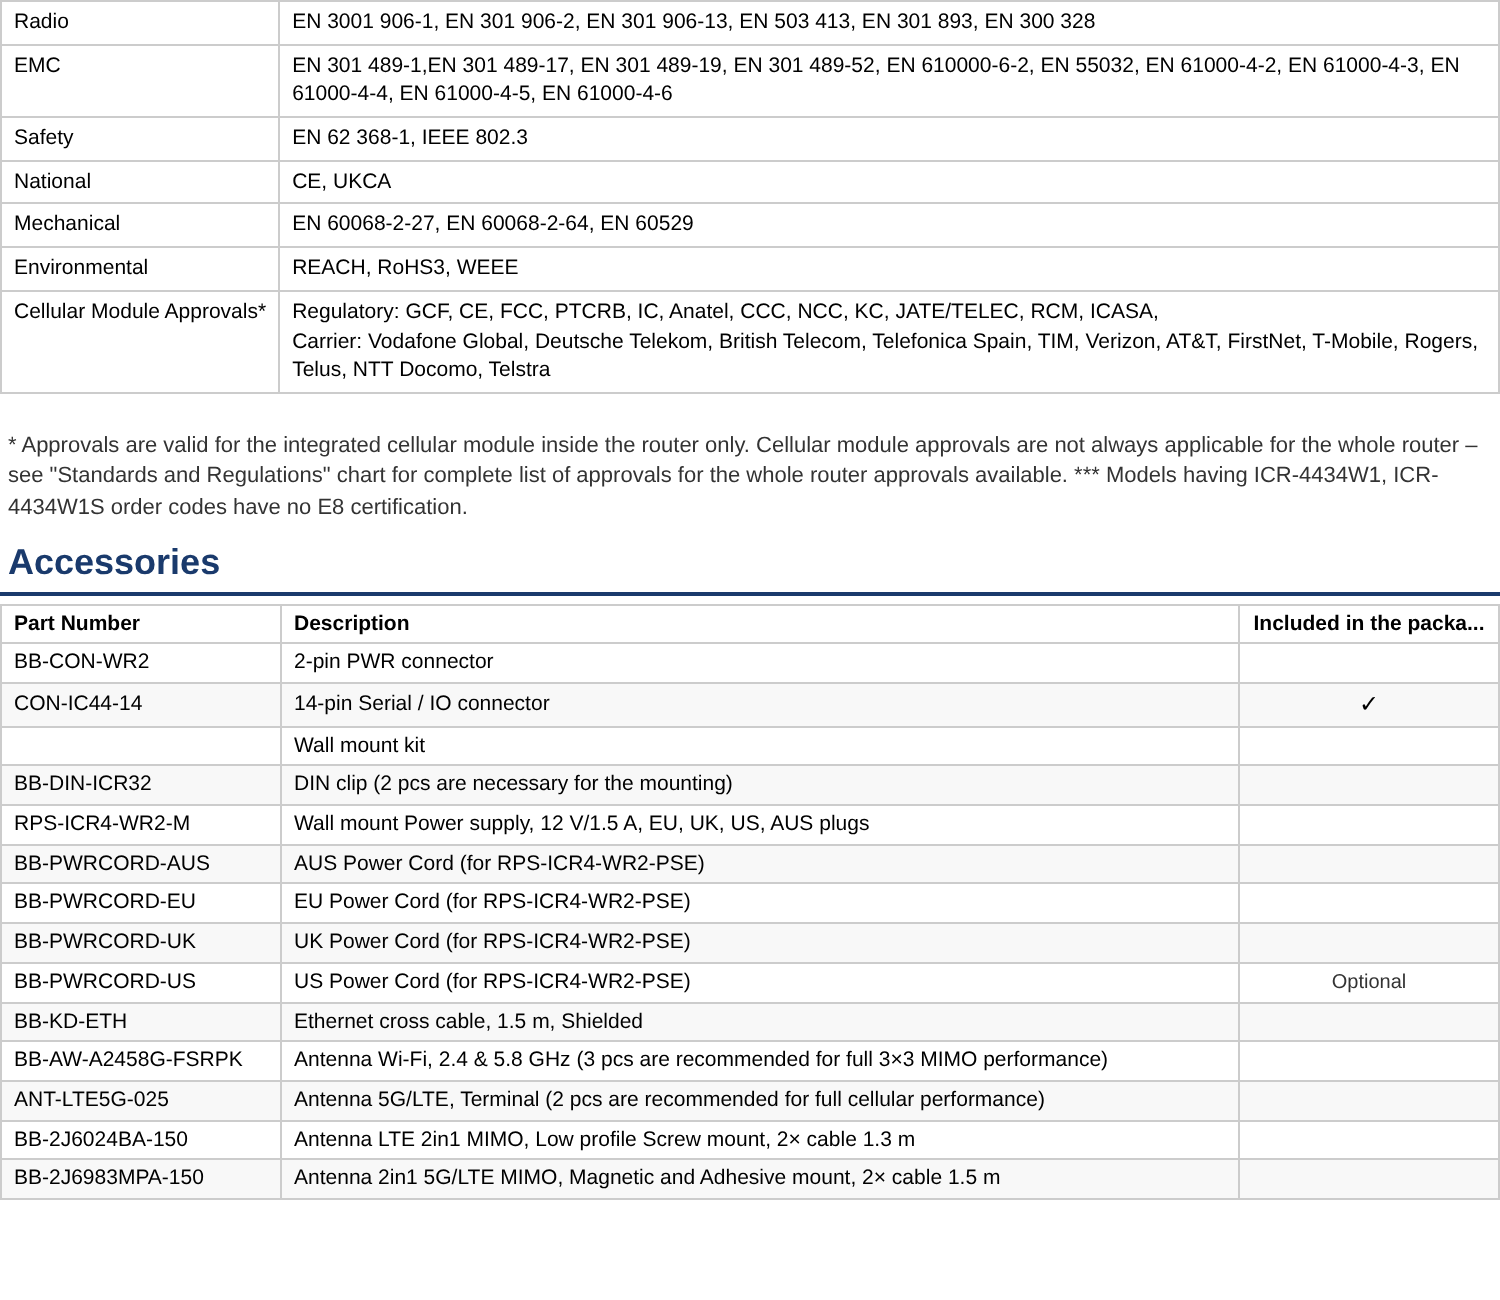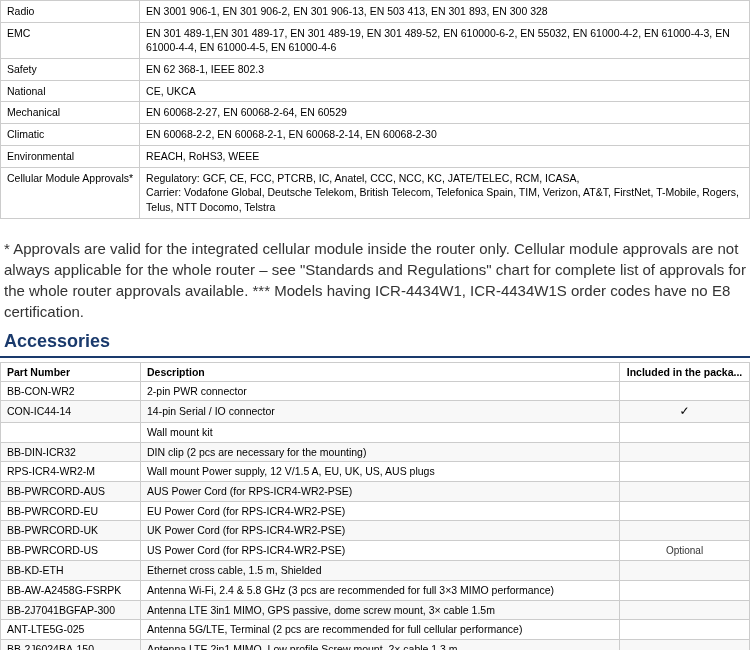--- a/index.html
+++ b/index.html
@@ -32,21 +32,21 @@
       line-height: 1.4;
     }
     .standards-table td:first-child {
       width: 130px;
       white-space: nowrap;
       font-weight: normal;
     }
 
     
     .footnote {
-      font-size: 15px;
+      font-size: 11px;
       color: #333;
       padding: 3px 4px;
       line-height: 1.4;
     }
 
     
     .accessories-title {
       font-size: 18px;
       font-weight: bold;
       color: #1a3a6c;
@@ -113,24 +113,20 @@
           <td>Safety</td>
           <td>EN 62 368-1, IEEE 802.3</td>
         </tr>
         <tr>
           <td>National</td>
           <td>CE, UKCA</td>
         </tr>
         <tr>
           <td>Mechanical</td>
           <td>EN 60068-2-27, EN 60068-2-64, EN 60529</td>
-        </tr>
-        <tr>
-          <td>Climatic</td>
-          <td>EN 60068-2-2, EN 60068-2-1, EN 60068-2-14, EN 60068-2-30</td>
         </tr>
         <tr>
           <td>Environmental</td>
           <td>REACH, RoHS3, WEEE</td>
         </tr>
         <tr>
           <td>Cellular Module Approvals*</td>
           <td>Regulatory: GCF, CE, FCC, PTCRB, IC, Anatel, CCC, NCC, KC, JATE/TELEC, RCM, ICASA,<br>Carrier: Vodafone Global, Deutsche Telekom, British Telecom, Telefonica Spain, TIM, Verizon, AT&amp;T, FirstNet, T-Mobile, Rogers, Telus, NTT Docomo, Telstra</td>
         </tr>
       </tbody>
@@ -198,25 +194,20 @@
           <td class="col-part">BB-KD-ETH</td>
           <td class="col-desc">Ethernet cross cable, 1.5 m, Shielded</td>
           <td class="col-included"></td>
         </tr>
         <tr>
           <td class="col-part">BB-AW-A2458G-FSRPK</td>
           <td class="col-desc">Antenna Wi-Fi, 2.4 &amp; 5.8 GHz (3 pcs are recommended for full 3×3 MIMO performance)</td>
           <td class="col-included"></td>
         </tr>
         <tr>
-          <td class="col-part">BB-2J7041BGFAP-300</td>
-          <td class="col-desc">Antenna LTE 3in1 MIMO, GPS passive, dome screw mount, 3× cable 1.5m</td>
-          <td class="col-included"></td>
-        </tr>
-        <tr>
           <td class="col-part">ANT-LTE5G-025</td>
           <td class="col-desc">Antenna 5G/LTE, Terminal (2 pcs are recommended for full cellular performance)</td>
           <td class="col-included"></td>
         </tr>
         <tr>
           <td class="col-part">BB-2J6024BA-150</td>
           <td class="col-desc">Antenna LTE 2in1 MIMO, Low profile Screw mount, 2× cable 1.3 m</td>
           <td class="col-included"></td>
         </tr>
         <tr>

